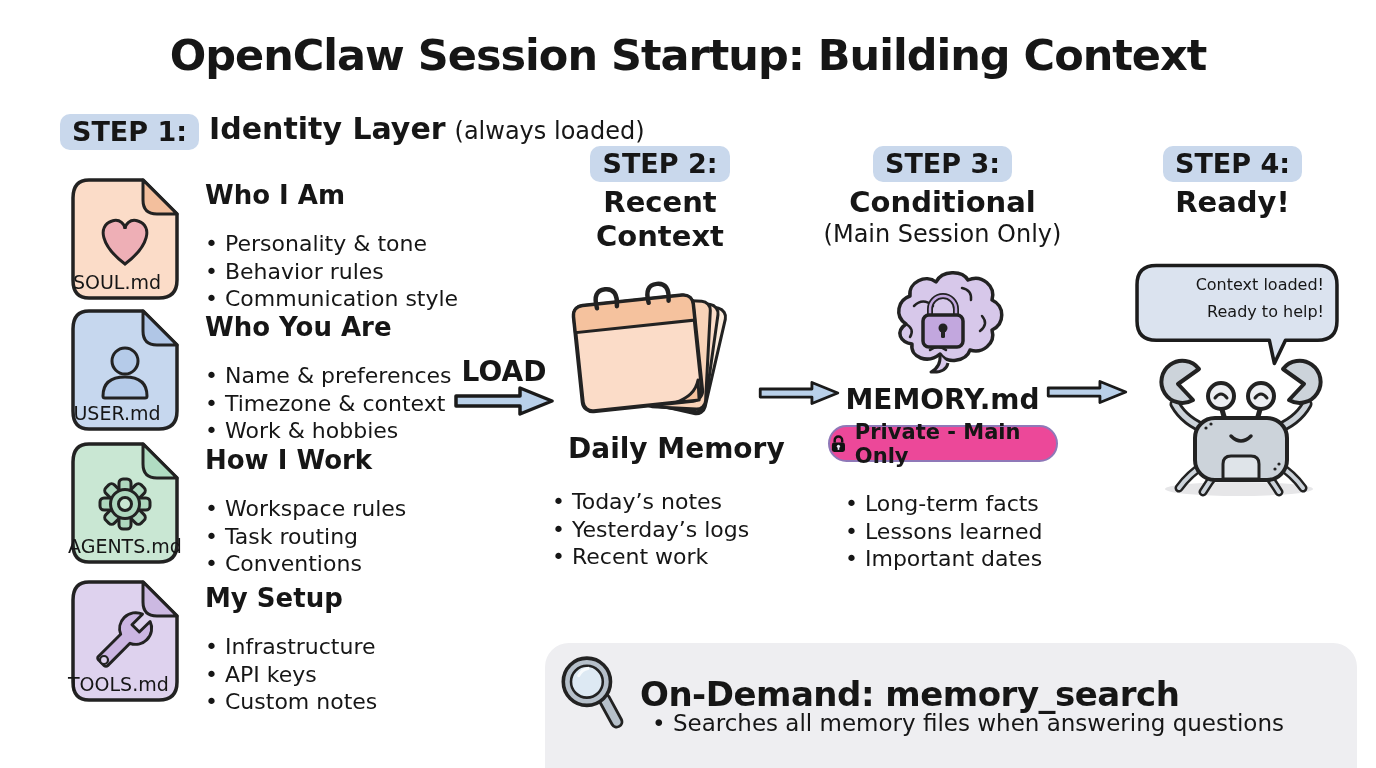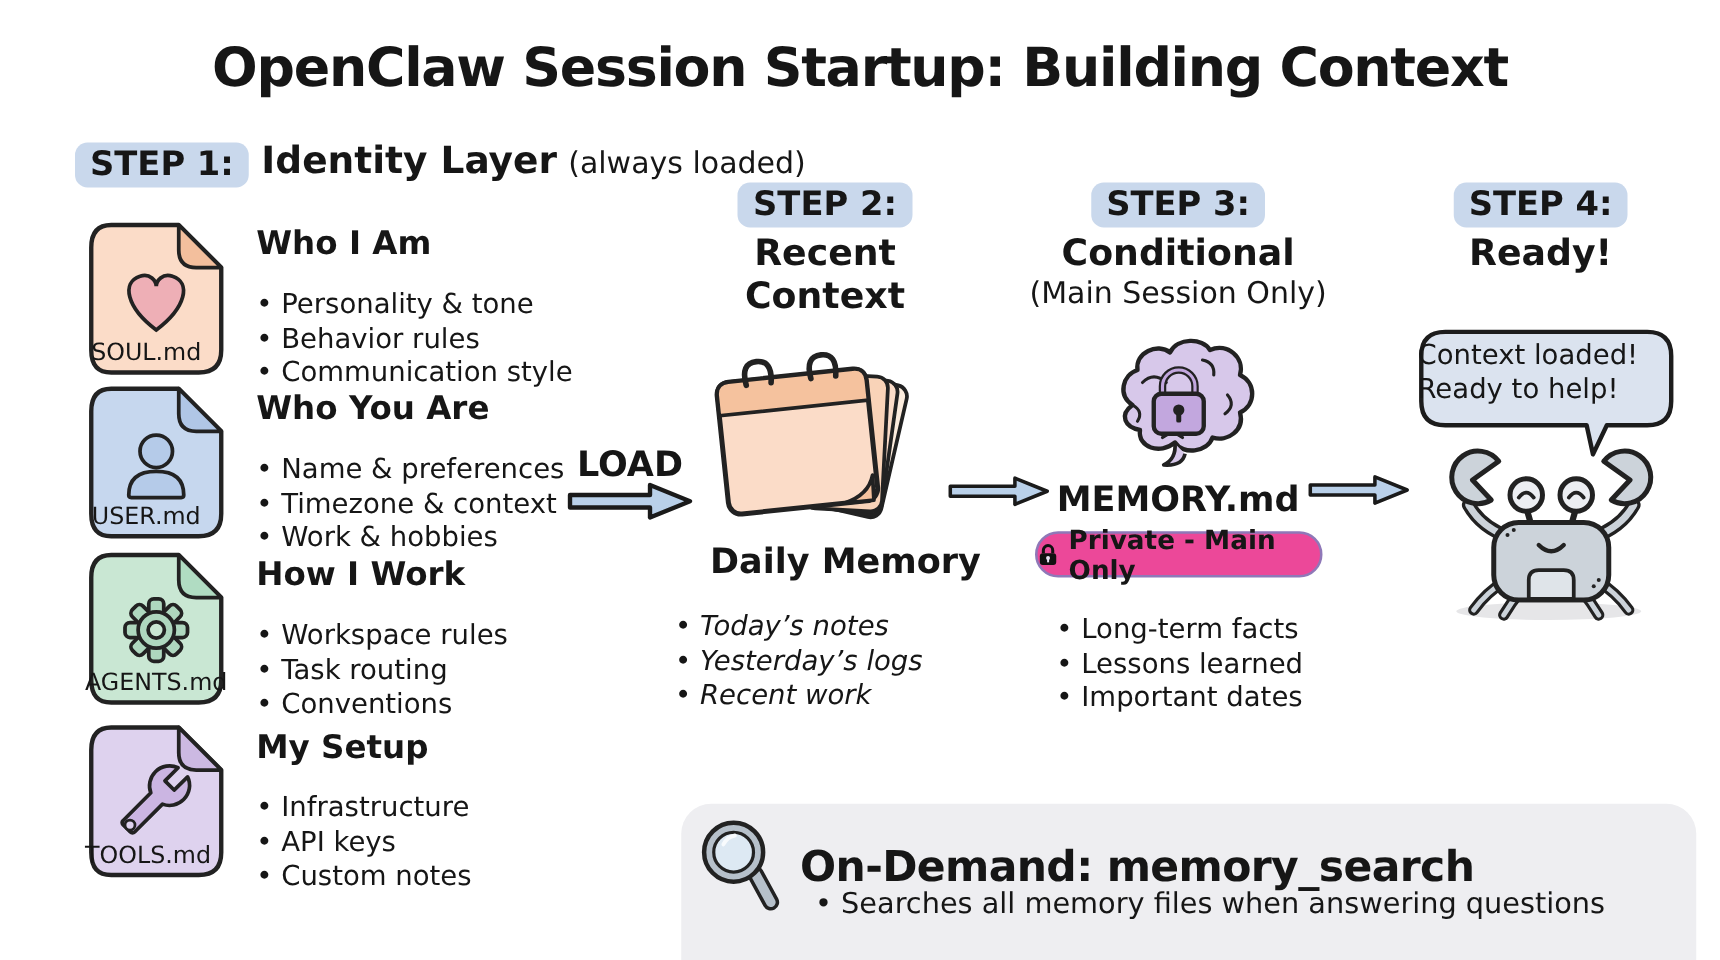--- a/index.html
+++ b/index.html
@@ -29,33 +29,33 @@
 
   .step-head { position:absolute; text-align:center; }
   .step-title { font-size:29px; font-weight:bold; margin-top:3px; }
   .step-sub { font-size:24px; margin-top:1px; }
 
   .load-label { position:absolute; left:452px; top:355px; width:104px; text-align:center;
                 font-size:28px; font-weight:bold; }
   .arrow { position:absolute; }
 
   .daily-heading { position:absolute; left:568px; top:432px; font-size:28px; font-weight:bold; }
-  .daily-bullets { position:absolute; left:540px; top:468px;font-style:italic; }
+  .daily-bullets { position:absolute; left:552px; top:468px; }
 
   .memory-name { position:absolute; left:820px; top:383px; width:245px; text-align:center;
                  font-size:28px; font-weight:bold; }
   .privacy-pill { position:absolute; left:828px; top:425px; width:230px; height:37px;
                   background:#ec4899; border:2.5px solid #8f78b8; border-radius:19px;
                   display:flex; align-items:center; justify-content:center; gap:8px; }
   .privacy-pill span { font-size:21px; font-weight:600; }
   .step3-bullets { position:absolute; left:845px; top:470px; }
 
   .bubble { position:absolute; left:1134px; top:262px; width:206px; height:106px; }
-  .bubble-text { position:absolute; left:0; right:16px; top:9px; text-align:left;
-                 font-size:22px; line-height:27px; }
+  .bubble-text { position:absolute; left:0; right:16px; top:9px; text-align:right;
+                 font-size:16px; line-height:27px; }
 
   .panel { position:absolute; left:545px; top:643px; width:812px; height:130px;
            background:#eeeef1; border-radius:24px 24px 6px 6px; }
   .panel-heading { position:absolute; left:640px; top:658px; font-size:34px; font-weight:bold;
                    letter-spacing:-0.5px;margin-top:16px; }
   .panel-bullet { position:absolute; left:652px; top:710px; font-size:23px; }
   .panel-bullet::before { content:"• "; }
 
   .illus { position:absolute; }
 </style>

